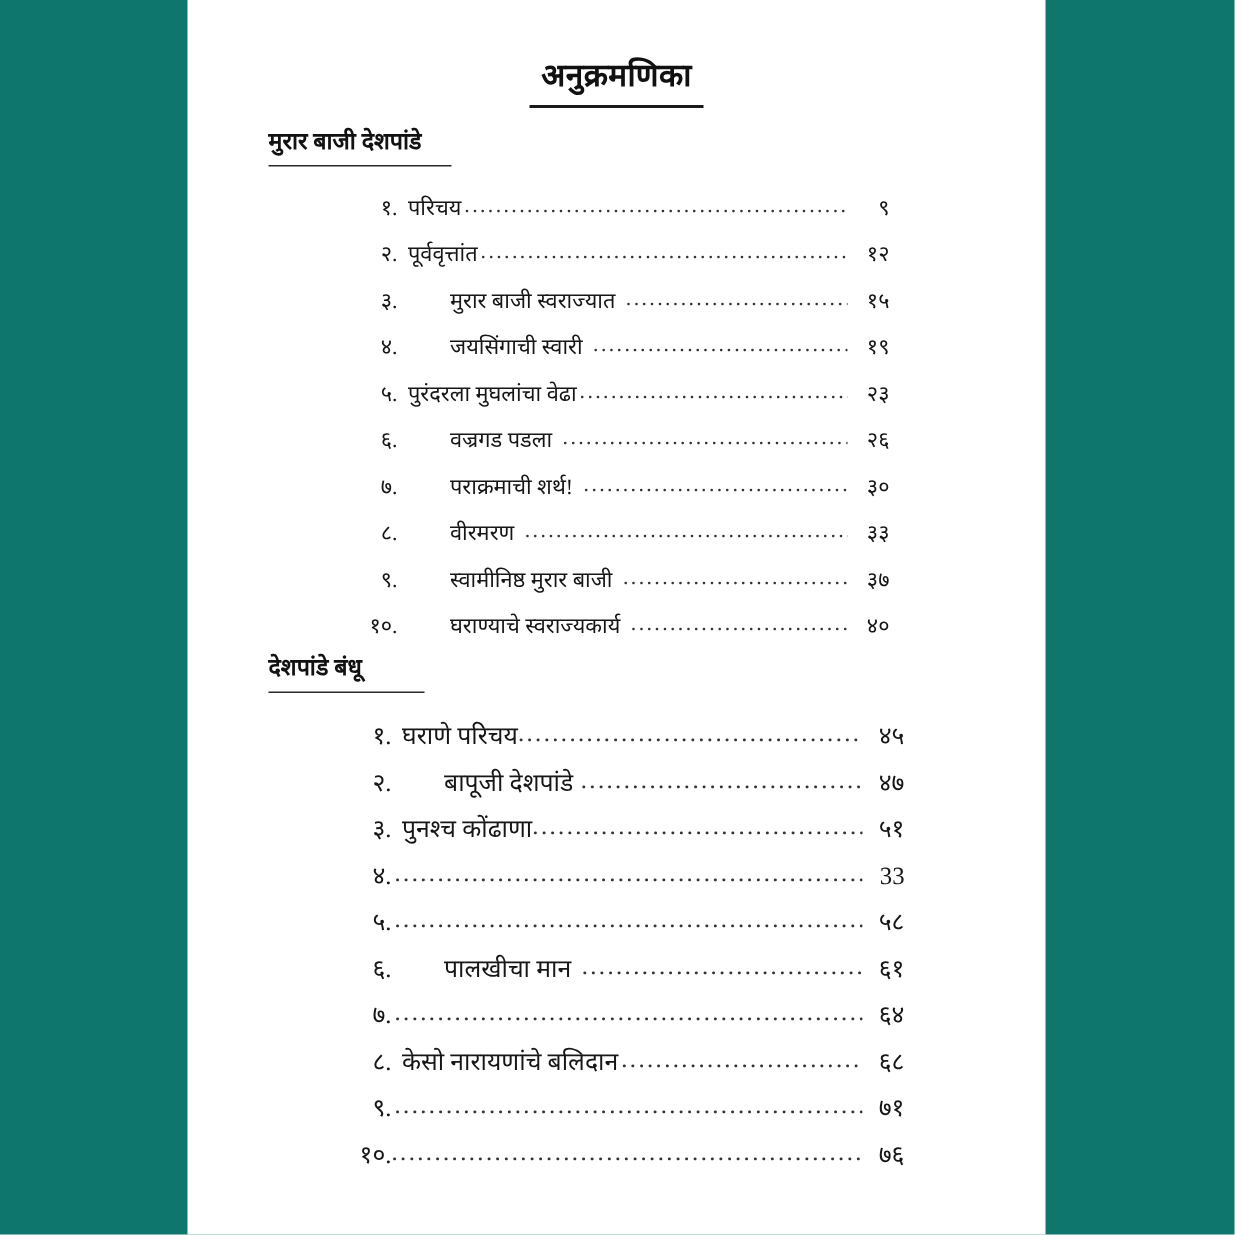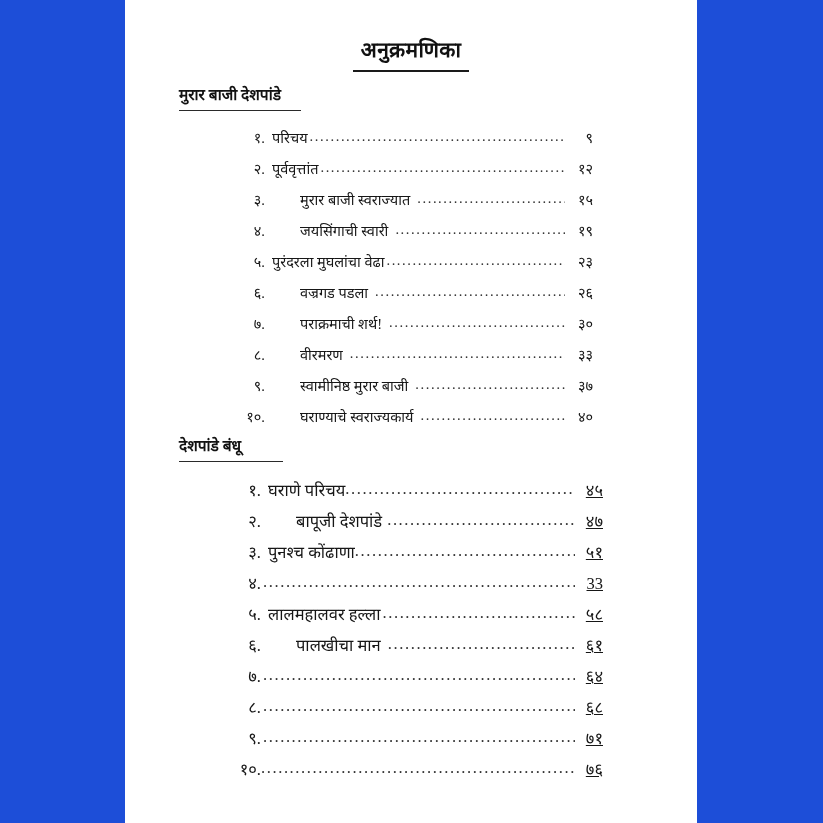--- a/index.html
+++ b/index.html
@@ -11,21 +11,21 @@
     height: 823px;
     background: #f3f2f0;
     font-family: "Liberation Sans", "DejaVu Sans", sans-serif;
     overflow: hidden;
   }
 
   #viewport {
     position: relative;
     width: 823px;
     height: 823px;
-    background: #1d4ed8;
+    background: #0f766e;
   }
 
   
   #page-sheet {
     position: absolute;
     left: 125px;
     top: 0px;
     width: 572px;
     height: 823px;
     background: #ffffff;
@@ -128,21 +128,21 @@
   }
   .toc-dots::after {
     content: "........................................................................";
   }
 
   .toc-page {
     flex: 0 0 auto;
     text-align: right;
   }
   #section-0 .toc-page { min-width: 26px; padding-right: 60px; }
-  #section-1 .toc-page { min-width: 26px; padding-right: 50px; text-decoration: underline; }
+  #section-1 .toc-page { min-width: 26px; padding-right: 50px; }
 
   
   .toc-row.gap-before .toc-label { padding-right: 5px; margin-left: 28px; }
   .toc-row.tight .toc-dots { margin-left: 0; }
   .toc-row.tight .toc-page { padding-left: 0; }
 </style>
 </head>
 <body>
 
 <div id="viewport">
@@ -258,40 +258,40 @@
         </li>
 
         <li class="toc-row">
           <span class="toc-num">४.</span>
           <span class="toc-dots"></span>
           <span class="toc-page">33</span>
         </li>
 
         <li class="toc-row">
           <span class="toc-num">५.</span>
-          <span class="toc-label">लालमहालवर हल्ला</span>
           <span class="toc-dots"></span>
           <span class="toc-page">५८</span>
         </li>
 
         <li class="toc-row gap-before">
           <span class="toc-num">६.</span>
           <span class="toc-label">पालखीचा मान</span>
           <span class="toc-dots"></span>
           <span class="toc-page">६१</span>
         </li>
 
         <li class="toc-row gap-before">
           <span class="toc-num">७.</span>
           <span class="toc-dots"></span>
           <span class="toc-page">६४</span>
         </li>
 
         <li class="toc-row">
           <span class="toc-num">८.</span>
+          <span class="toc-label">केसो नारायणांचे बलिदान</span>
           <span class="toc-dots"></span>
           <span class="toc-page">६८</span>
         </li>
 
         <li class="toc-row">
           <span class="toc-num">९.</span>
           <span class="toc-dots"></span>
           <span class="toc-page">७१</span>
         </li>
 

